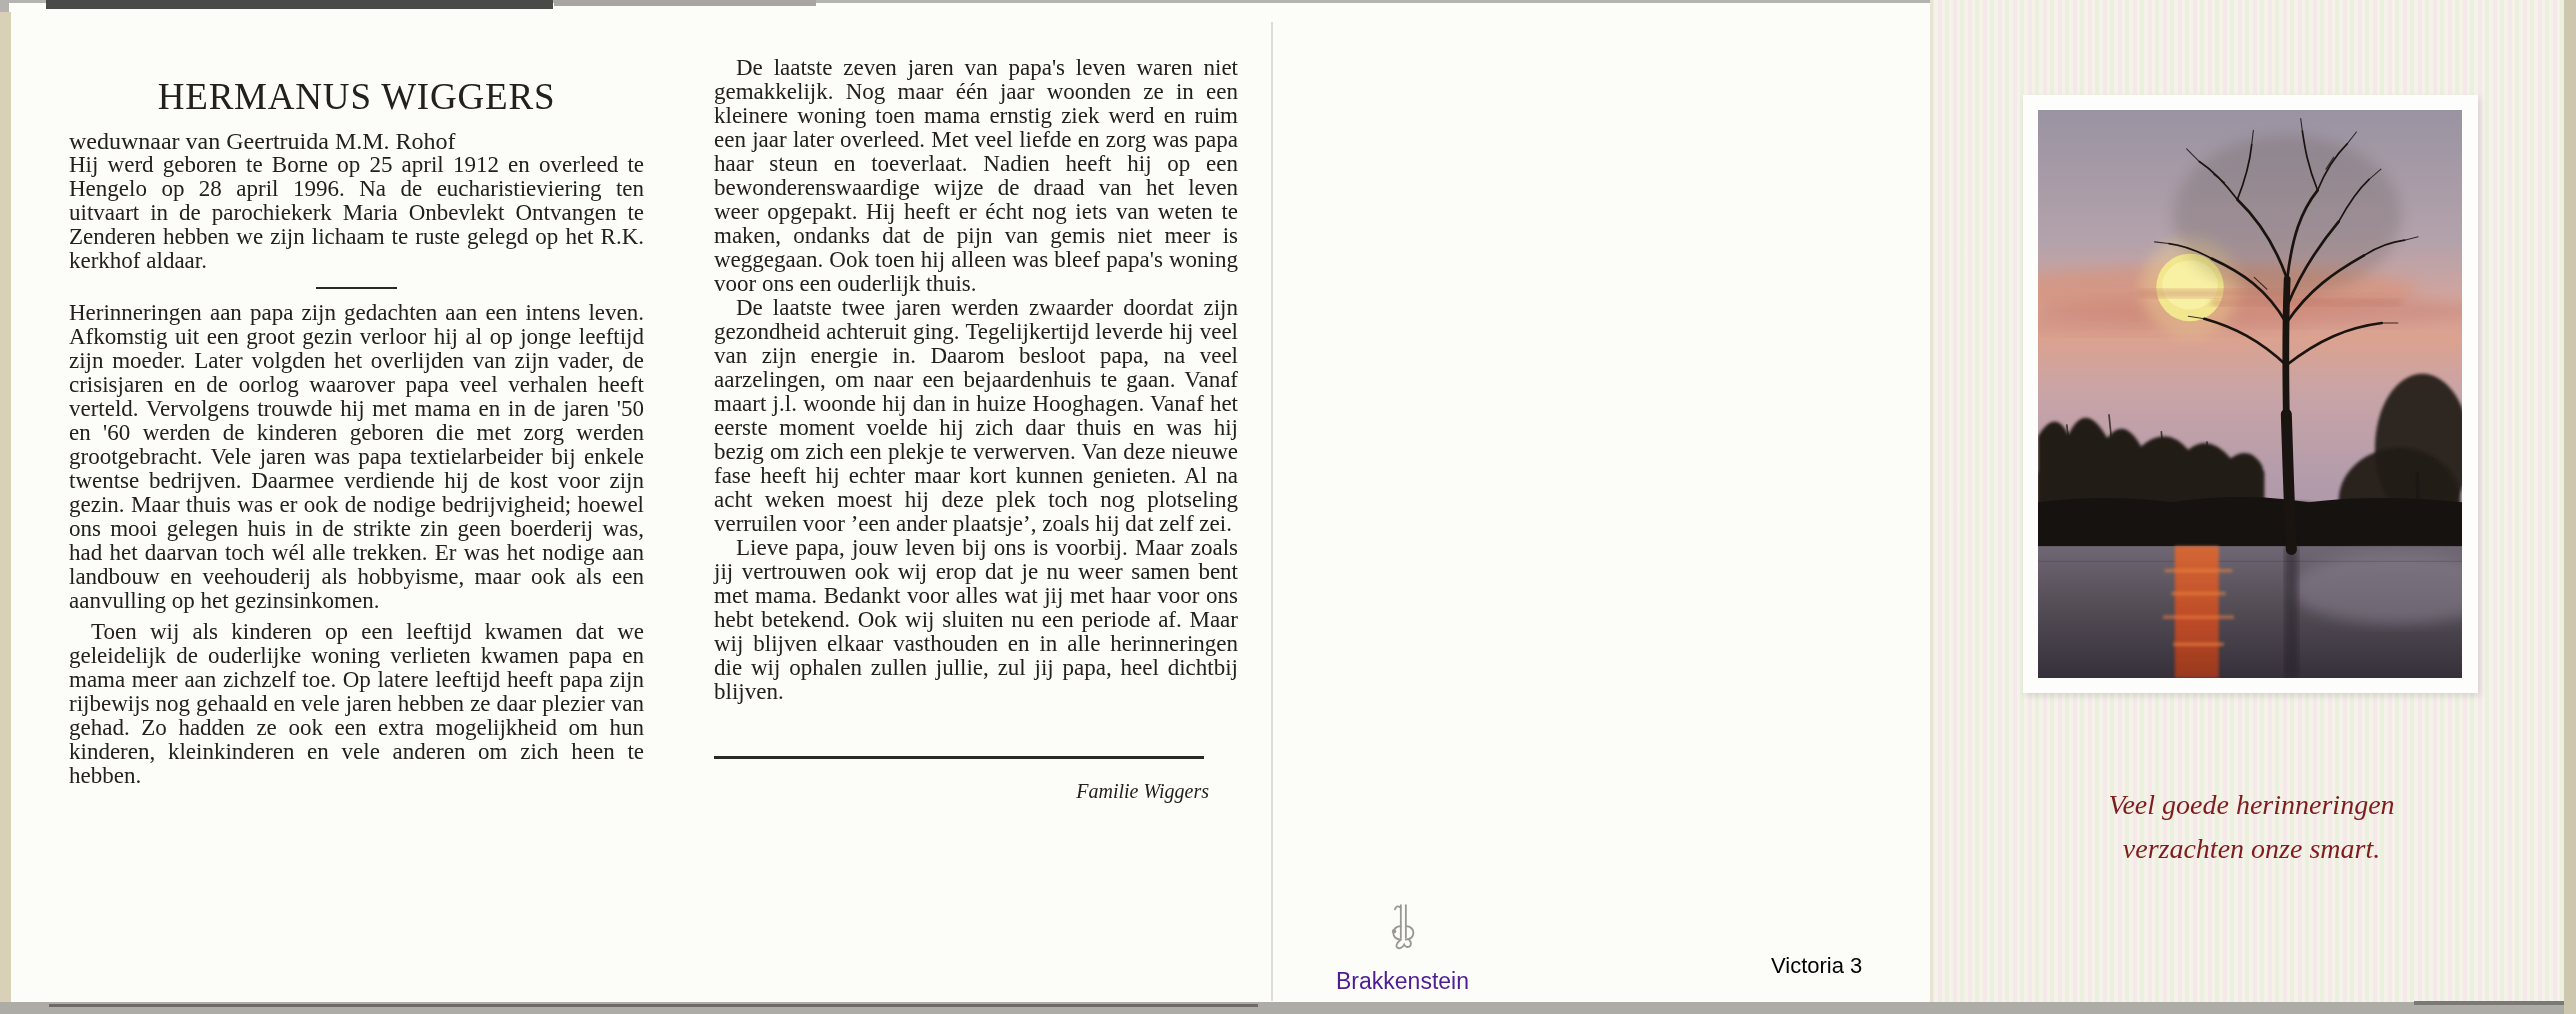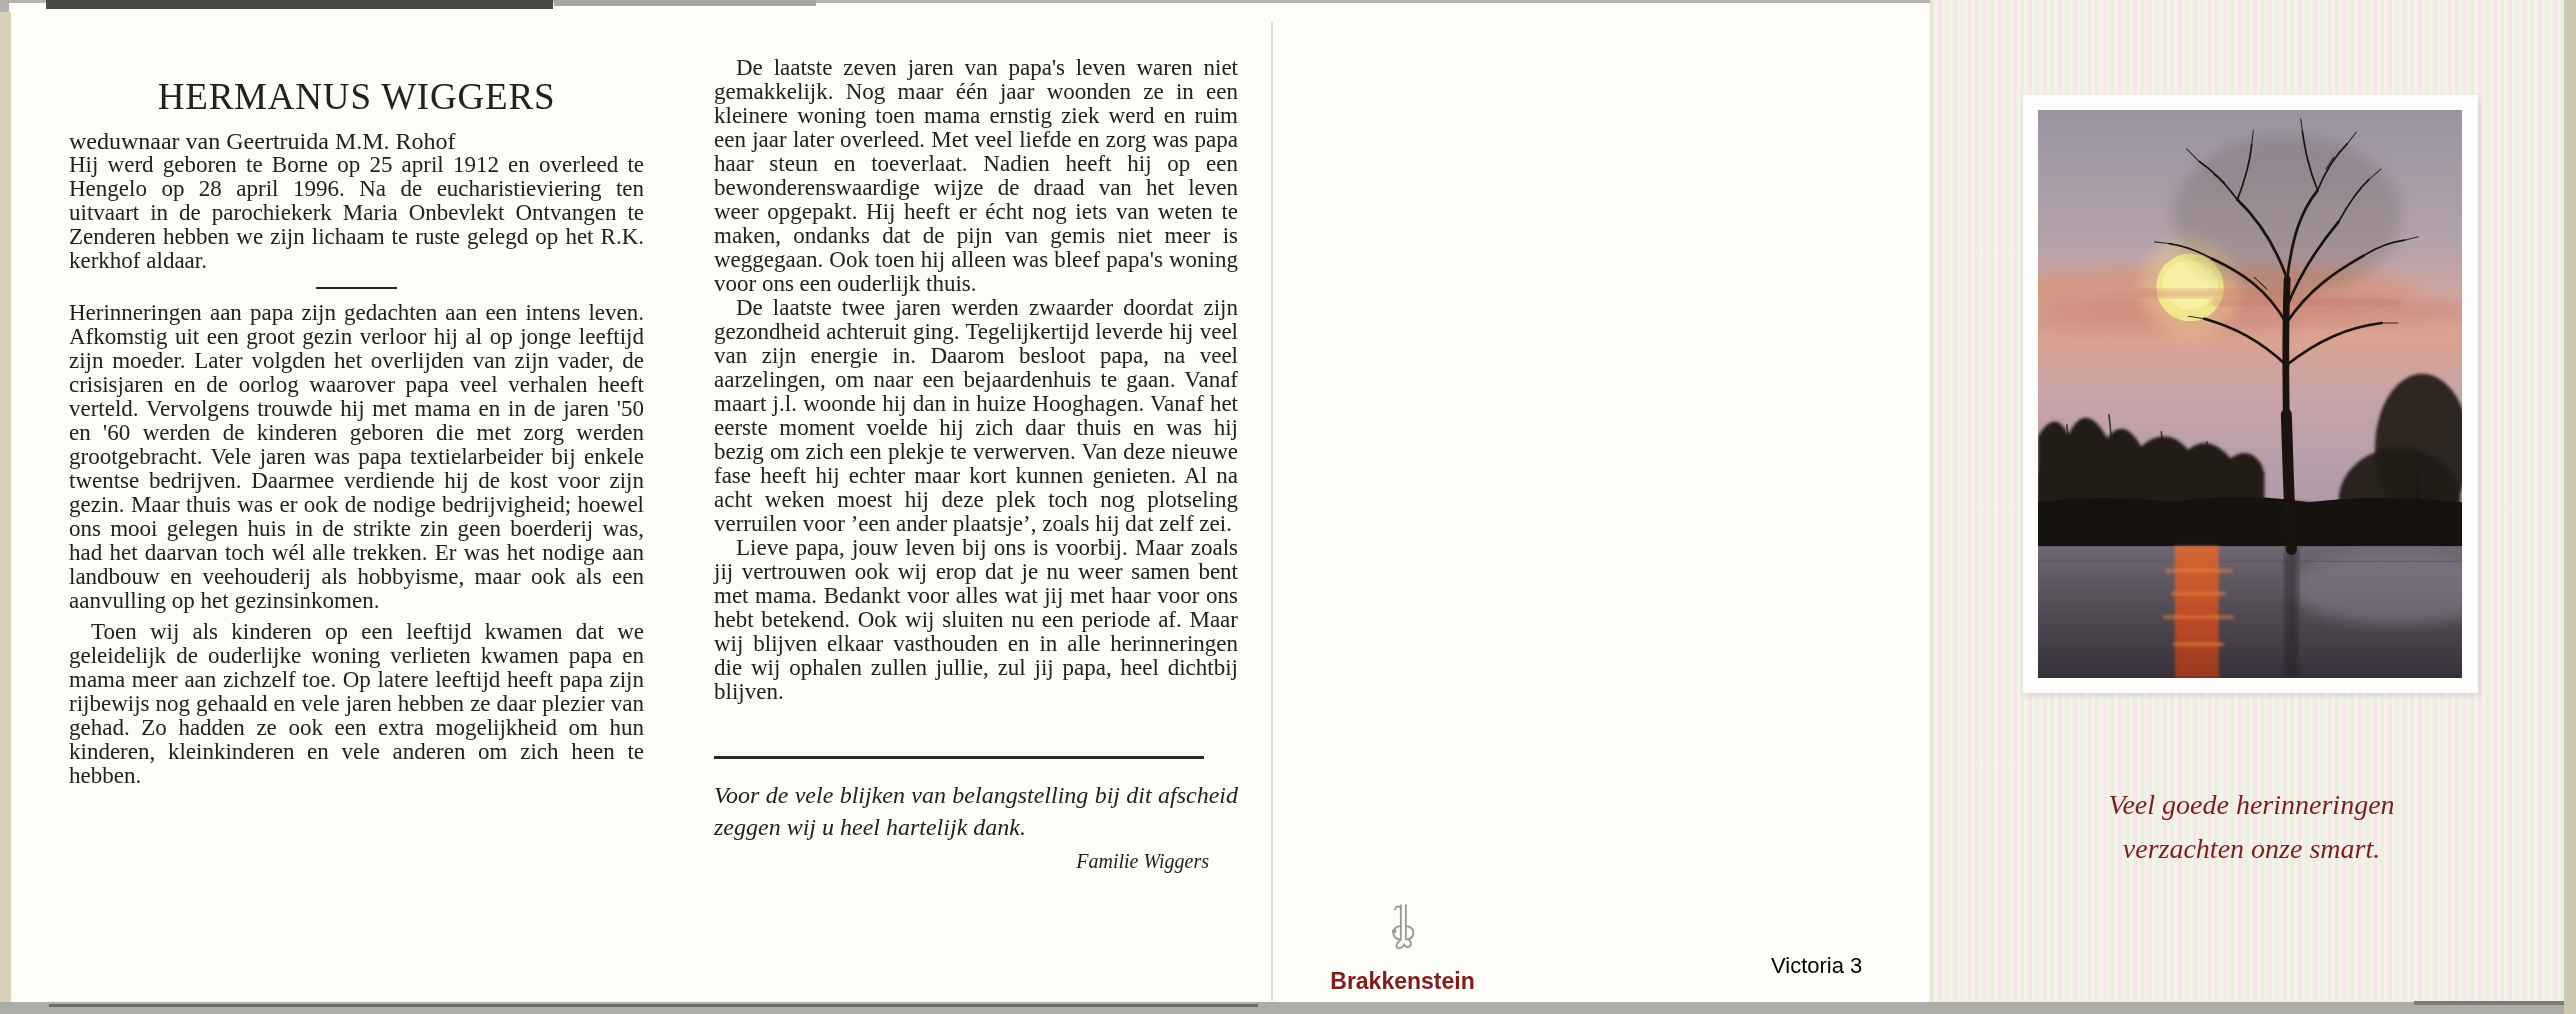--- a/index.html
+++ b/index.html
@@ -49,21 +49,21 @@
   .col p.gap{margin-top:7px;}
   .indent{text-indent:22px;}
   .rule-short{width:81px;height:2.5px;background:#2b2926;margin:13.5px auto 12px auto;}
   .rule-long{width:490px;height:2.5px;background:#2b2926;margin:52px 0 20px 0;}
   .thanks{font-style:italic;font-size:24px;line-height:32px;}
   .signature{font-style:italic;font-size:20px;text-align:right;padding-right:29px;margin-top:6.8px;}
 
   
   .publisher-logo{left:1384px;top:901px;width:37px;height:52px;}
   .publisher-name{left:1318px;top:968px;width:169px;text-align:center;
-    font-family:"Liberation Sans", sans-serif;font-size:23px;color:#7f1d1d;font-weight:bold;}
+    font-family:"Liberation Sans", sans-serif;font-size:23px;color:#4c1d95;}
   .series-name{left:1771px;top:953px;width:135px;
     font-family:"Liberation Sans", sans-serif;font-size:22px;color:#000000;}
 
   
   .photo-matte{left:2023px;top:95px;width:455px;height:598px;background:#fdfdfc;
     box-shadow:1.7px 2.5px 6px rgba(60,55,50,.14);}
   .photo{left:2038px;top:110px;width:424px;height:568px;}
 
   
   .quote{left:2032px;top:783px;width:439px;text-align:center;
@@ -83,21 +83,20 @@
     <div class="rule-short"></div>
     <p>Herinneringen aan papa zijn gedachten aan een intens leven. Afkomstig uit een groot gezin verloor hij al op jonge leeftijd zijn moeder. Later volgden het overlijden van zijn vader, de crisisjaren en de oorlog waarover papa veel verhalen heeft verteld. Vervolgens trouwde hij met mama en in de jaren '50 en '60 werden de kinderen geboren die met zorg werden grootgebracht. Vele jaren was papa textielarbeider bij enkele twentse bedrijven. Daarmee verdiende hij de kost voor zijn gezin. Maar thuis was er ook de nodige bedrijvigheid; hoewel ons mooi gelegen huis in de strikte zin geen boerderij was, had het daarvan toch wél alle trekken. Er was het nodige aan landbouw en veehouderij als hobbyisme, maar ook als een aanvulling op het gezinsinkomen.</p>
     <p class="indent gap">Toen wij als kinderen op een leeftijd kwamen dat we geleidelijk de ouderlijke woning verlieten kwamen papa en mama meer aan zichzelf toe. Op latere leeftijd heeft papa zijn rijbewijs nog gehaald en vele jaren hebben ze daar plezier van gehad. Zo hadden ze ook een extra mogelijkheid om hun kinderen, kleinkinderen en vele anderen om zich heen te hebben.</p>
   </div>
 
   <div class="col col-mid">
     <p class="indent">De laatste zeven jaren van papa's leven waren niet gemakkelijk. Nog maar één jaar woonden ze in een kleinere woning toen mama ernstig ziek werd en ruim een jaar later overleed. Met veel liefde en zorg was papa haar steun en toeverlaat. Nadien heeft hij op een bewonderenswaardige wijze de draad van het leven weer opgepakt. Hij heeft er écht nog iets van weten te maken, ondanks dat de pijn van gemis niet meer is weggegaan. Ook toen hij alleen was bleef papa's woning voor ons een ouderlijk thuis.</p>
     <p class="indent">De laatste twee jaren werden zwaarder doordat zijn gezondheid achteruit ging. Tegelijkertijd leverde hij veel van zijn energie in. Daarom besloot papa, na veel aarzelingen, om naar een bejaardenhuis te gaan. Vanaf maart j.l. woonde hij dan in huize Hooghagen. Vanaf het eerste moment voelde hij zich daar thuis en was hij bezig om zich een plekje te verwerven. Van deze nieuwe fase heeft hij echter maar kort kunnen genieten. Al na acht weken moest hij deze plek toch nog plotseling verruilen voor ’een ander plaatsje’, zoals hij dat zelf zei.</p>
     <p class="indent">Lieve papa, jouw leven bij ons is voorbij. Maar zoals jij vertrouwen ook wij erop dat je nu weer samen bent met mama. Bedankt voor alles wat jij met haar voor ons hebt betekend. Ook wij sluiten nu een periode af. Maar wij blijven elkaar vasthouden en in alle herinneringen die wij ophalen zullen jullie, zul jij papa, heel dichtbij blijven.</p>
     <div class="rule-long"></div>
-    <p class="thanks">Voor de vele blijken van belangstelling bij dit afscheid zeggen wij u heel hartelijk dank.</p>
     <div class="signature">Familie Wiggers</div>
   </div>
 
   <div class="abs fold-line"></div>
 
   <svg class="abs publisher-logo" viewBox="0 0 44 62">
     <g fill="none" stroke="#9a9895" stroke-width="2.2" stroke-linecap="round">
       <path d="M20 5 V44"></path>
       <path d="M26 5 V44"></path>
       <path d="M20 8 Q15 4 13 10"></path>

